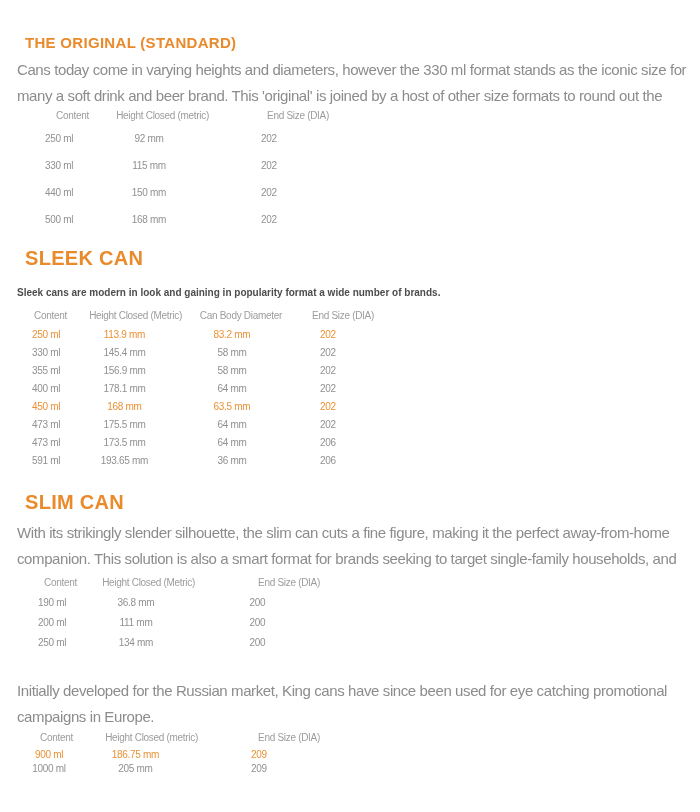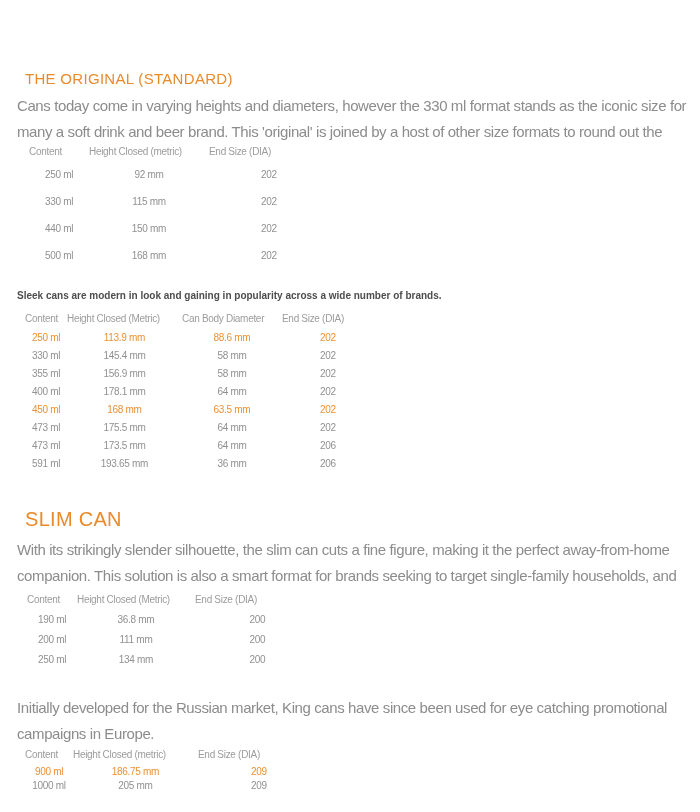--- a/index.html
+++ b/index.html
@@ -6,25 +6,24 @@
   html,body { background:#ffffff; }
   body {
     width:700px; height:812px; overflow:hidden;
     font-family:"Liberation Sans", sans-serif;
     color:var(--body-text,#8C8C8C);
   }
   .page { padding:34px 6px 0 17px; }
 
   h2.sec-title {
     color:var(--accent,#E98A2B);
-    font-weight:normal;
+    font-weight:bold;
     margin-left:8px;
     letter-spacing:0.3px;
     line-height:1.15;
-    margin-top:36px;
   }
   .sec-original h2.sec-title { font-size:15px; }
   .sec-sleek h2.sec-title, .sec-slim h2.sec-title, .sec-king h2.sec-title { font-size:20px; }
 
   p.desc {
     font-size:15px;
     line-height:26px;
     letter-spacing:-0.4px;
     color:var(--body-text,#8C8C8C);
     max-width:690px;
@@ -43,21 +42,21 @@
   table.tbl {
     border-collapse:collapse;
     table-layout:fixed;
     font-size:10px;
     letter-spacing:-0.3px;
     white-space:nowrap;
   }
   table.tbl th {
     font-weight:normal;
     color:var(--table-header-text,#9C9C9C);
-    text-align:left;
+    text-align:right;
     padding:0 0 4px 0;
   }
   table.tbl td {
     color:var(--table-text,#919191);
     text-align:center;
   }
   table.tbl tr.hl td { color:var(--highlight,#EA9135); }
 
   
   .tbl-a { margin:0 0 0 12px; }
@@ -127,35 +126,36 @@
           <tr>
             <td>500 ml</td>
             <td>168 mm</td>
             <td>202</td>
           </tr>
         </tbody>
       </table>
   </section>
 
   <section class="sec sec-sleek">
-    <p class="desc">Sleek cans are modern in look and gaining in popularity across a wide number of brands.</p>
+    <h2 class="sec-title">SLEEK CAN</h2>
+    <p class="desc">Sleek cans are modern in look and gaining in popularity format a wide number of brands.</p>
     <table class="tbl tbl-b">
         <thead>
           <tr>
             <th>Content</th>
             <th>Height Closed (Metric)</th>
             <th>Can Body Diameter</th>
             <th>End Size (DIA)</th>
           </tr>
         </thead>
         <tbody>
           <tr class="hl">
             <td>250 ml</td>
             <td>113.9 mm</td>
-            <td>88.6 mm</td>
+            <td>83.2 mm</td>
             <td>202</td>
           </tr>
           <tr>
             <td>330 ml</td>
             <td>145.4 mm</td>
             <td>58 mm</td>
             <td>202</td>
           </tr>
           <tr>
             <td>355 ml</td>

